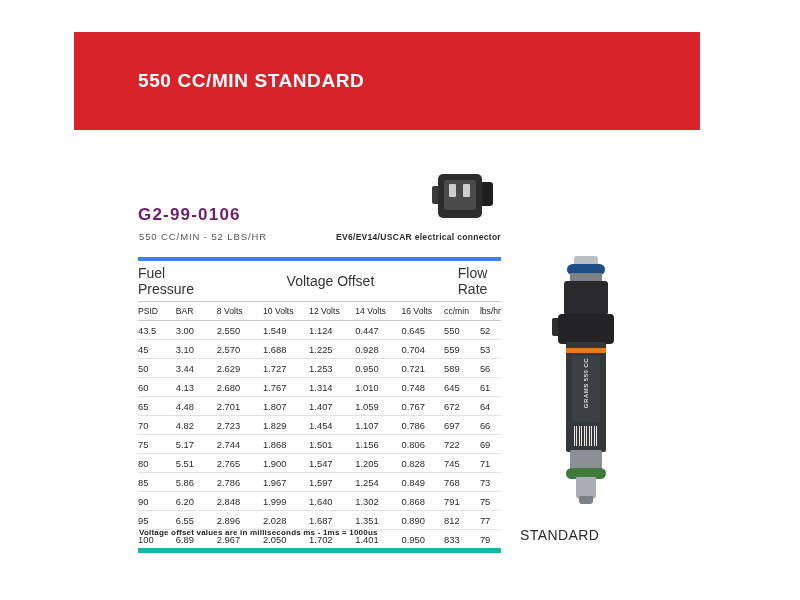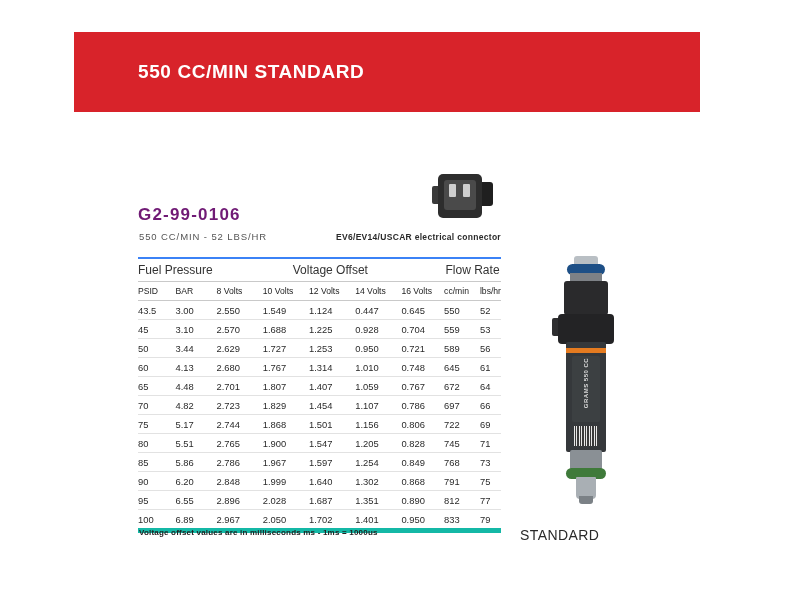--- a/index.html
+++ b/index.html
@@ -13,21 +13,21 @@
     position: relative;
     width: 800px; height: 600px;
     background: #ffffff;
     overflow: hidden;
   }
 
   
   .banner {
     position: absolute;
     left: 74px; top: 32px;
-    width: 626px; height: 80px;
+    width: 626px; height: 98px;
     background: #d8232a;
     display: flex;
     align-items: center;
   }
   .banner-title {
     color: #ffffff;
     font-size: 19px;
     font-weight: bold;
     letter-spacing: 0.6px;
     padding-left: 64px;
@@ -113,23 +113,23 @@
     border-collapse: collapse;
     font-size: 9.3px;
     color: #222222;
   }
   table td, table th {
     padding: 3px 0 3px 0;
     text-align: left;
     font-weight: normal;
   }
   .grp-row td {
-    border-top: 2px solid #3b82f6;
+    border-top: 4px solid #3b82f6;
     border-bottom: 1px solid #c9c9c9;
-    font-size: 12px;
+    font-size: 14px;
     color: #333333;
     padding: 4px 0;
   }
   .grp-label { text-align: left; }
   .grp-center { text-align: center; }
   .hdr-row td {
     border-bottom: 1px solid #c9c9c9;
     font-size: 8.6px;
     font-weight: normal;
     color: #1c1c1c;

